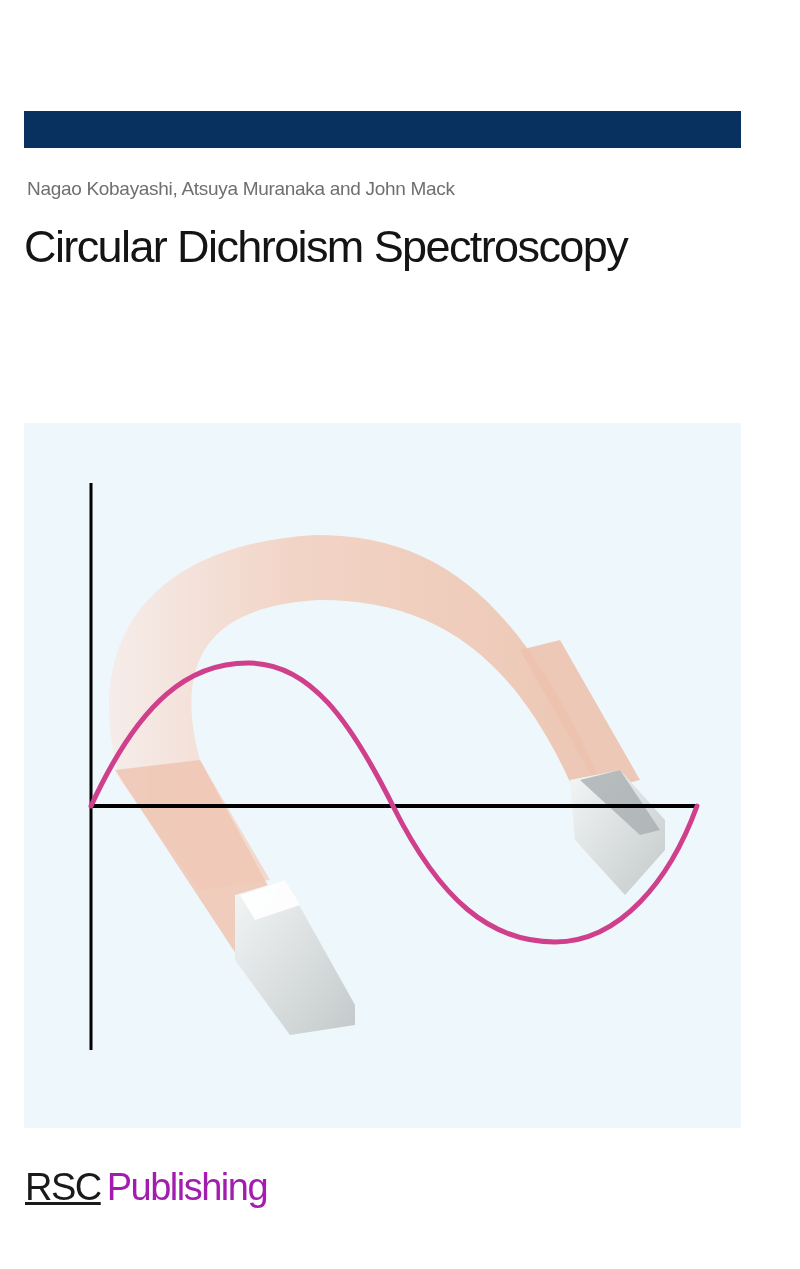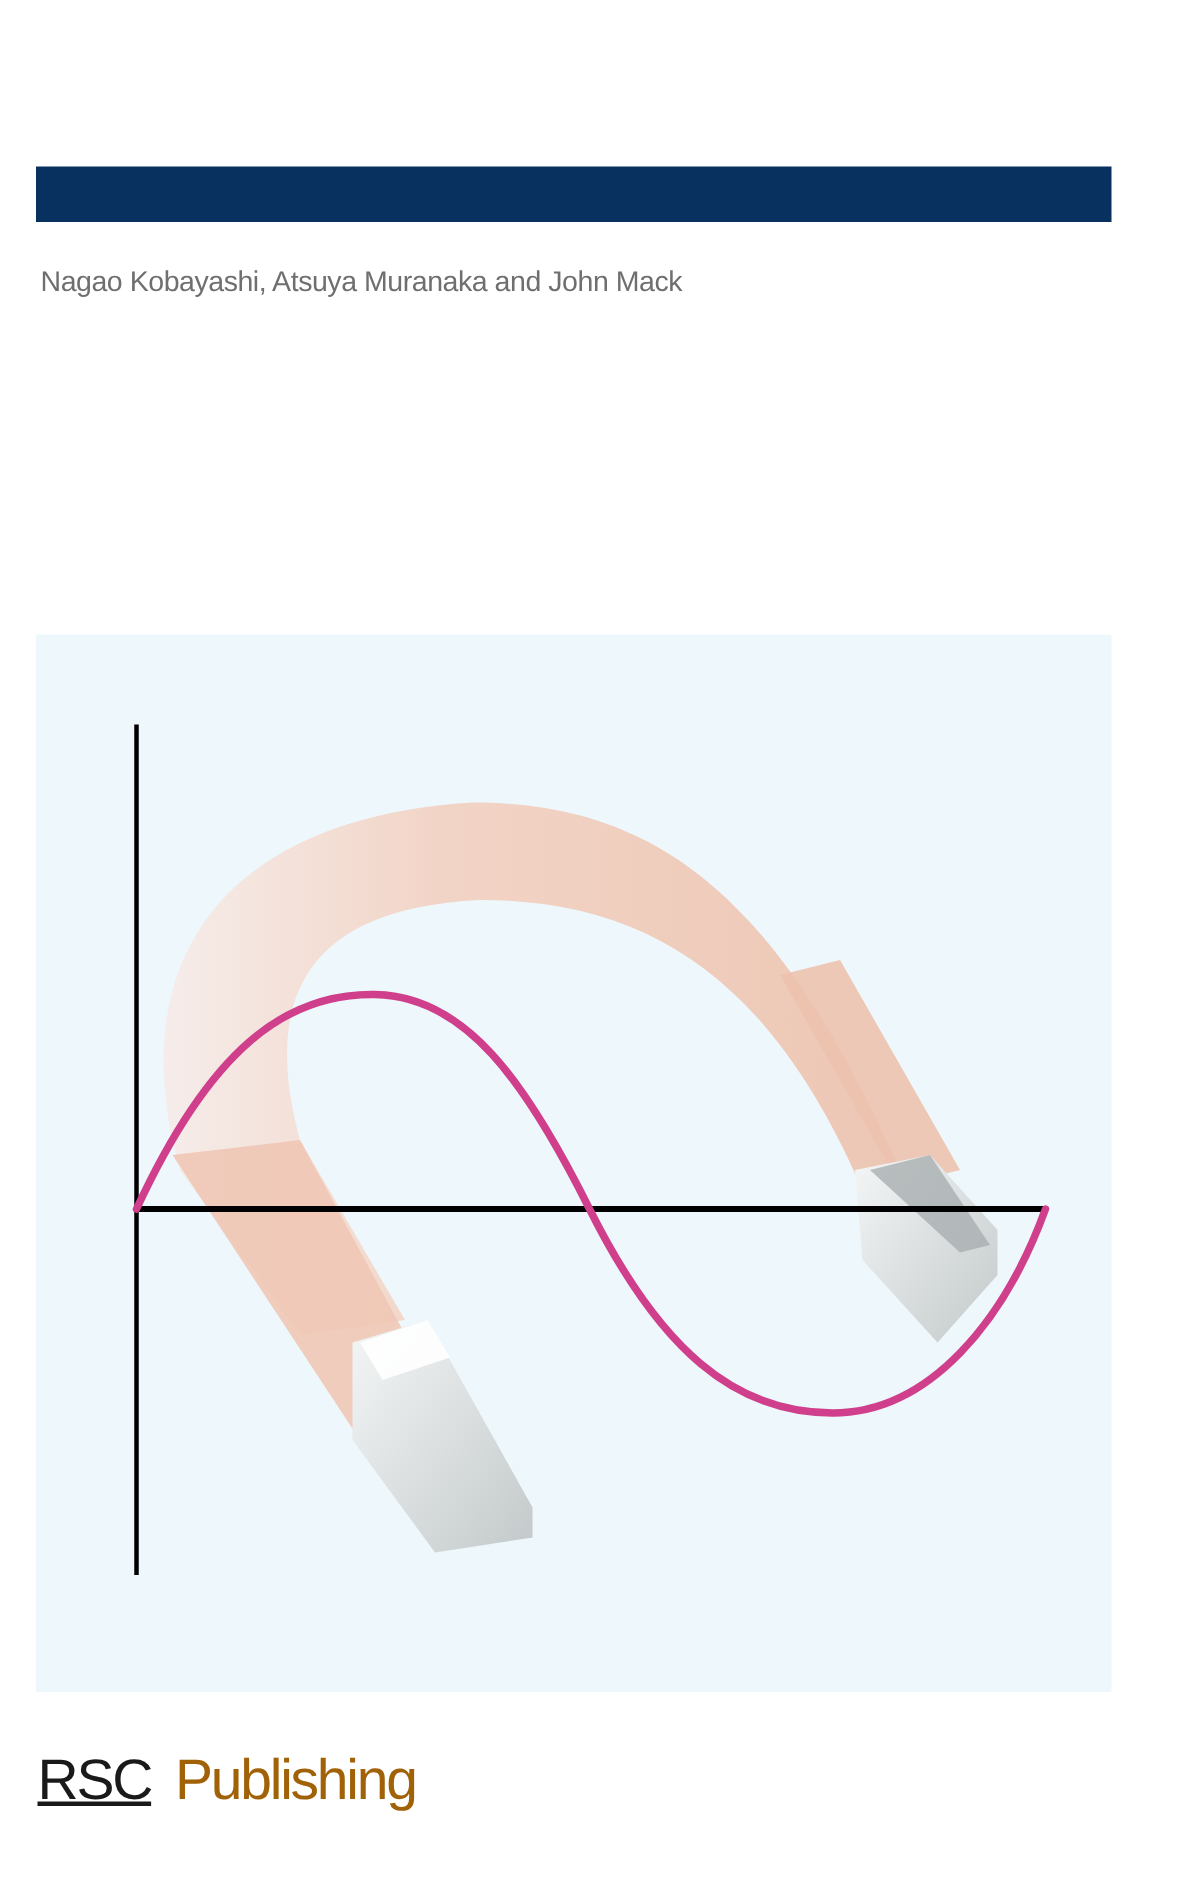--- a/index.html
+++ b/index.html
@@ -27,30 +27,31 @@
     .panel {
       position: absolute; left: 24px; top: 423px; width: 717px; height: 705px;
       background: #eef7fb;
     }
     .panel svg { position: absolute; left: -24px; top: -423px; }
     .publisher {
       position: absolute; left: 25px; top: 1166px; font-size: 38px;
       letter-spacing: -1.5px; white-space: nowrap;
     }
     .publisher .rsc { color: #1a1a1a; text-decoration: underline; }
-    .publisher .pub { color: #a16207; margin-left: 16px; }
+    .publisher .pub { color: #a21caf; margin-left: 6px; }
   </style>
 </head>
 <body>
 
 <div class="topbar"></div>
 
 <div class="authors">Nagao Kobayashi, Atsuya Muranaka and John Mack</div>
 
 <div class="title">
+  <div>Circular Dichroism Spectroscopy</div>
 </div>
 
 <div class="panel">
   <svg width="800" height="1269" viewBox="0 0 800 1269">
     <defs>
       <linearGradient id="mg" x1="0" y1="0" x2="1" y2="0">
         <stop offset="0" stop-color="#f6ece9"></stop>
         <stop offset="0.35" stop-color="#f2d2c3"></stop>
         <stop offset="1" stop-color="#ecc2ae"></stop>
       </linearGradient>

